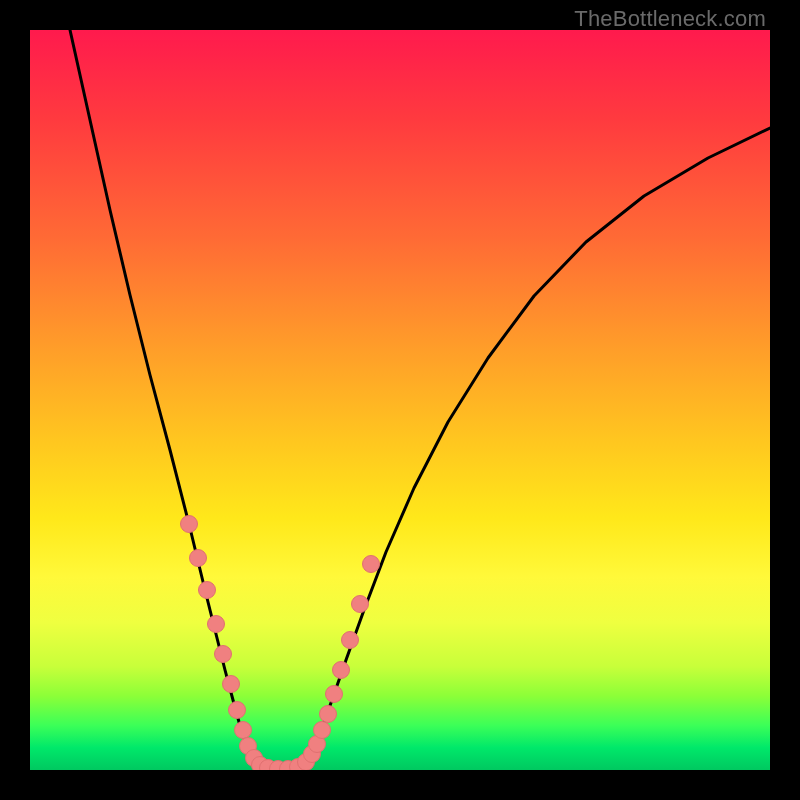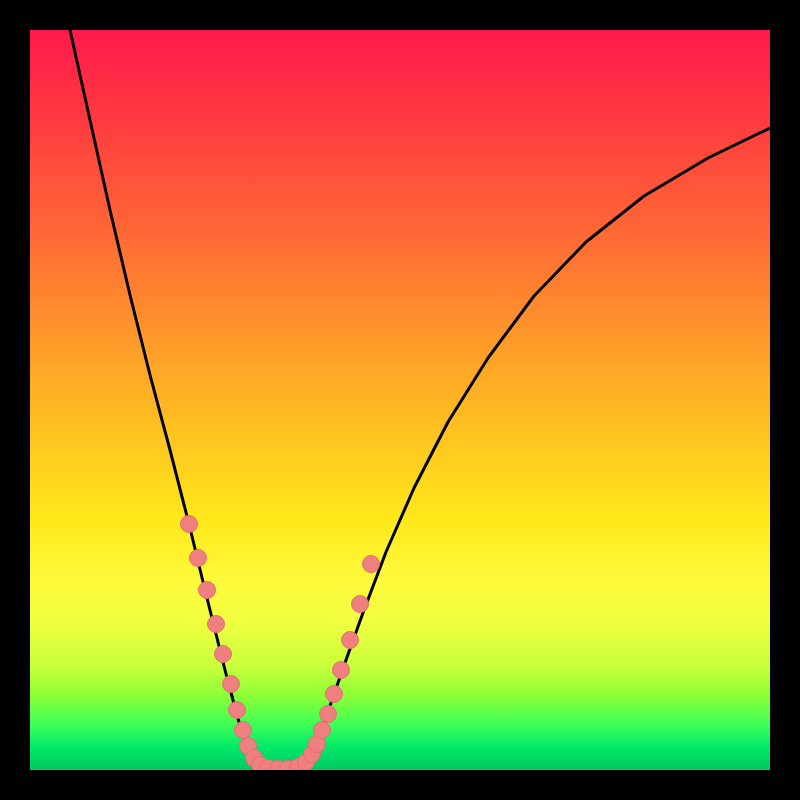--- a/index.html
+++ b/index.html
@@ -58,20 +58,21 @@
     top: 0;
     width: 740px;
     height: 740px;
   }
 </style>
 </head>
 <body>
 
 <div class="frame">
 
+  <div class="watermark">TheBottleneck.com</div>
 
   <div class="plot-area">
     <svg class="curve-layer" viewBox="0 0 740 740" preserveAspectRatio="none">
       <path id="curve-path" fill="none" stroke-width="3" stroke-linecap="round" stroke-linejoin="round" d="M40 0 L60 90 L80 180 L100 265 L120 345 L140 420 L160 498 L175 560 L185 600 L195 640 L203 670 L209 692 L214 708 L218 720 L222 730 L222 730 L232 736 L244 739 L256 739 L268 736 L278 730 L278 730 L284 718 L292 698 L302 670 L316 630 L334 580 L356 522 L384 458 L418 392 L458 328 L504 266 L556 212 L614 166 L678 128 L740 98" stroke="#000000"></path>
       <g id="dots-group">
           <circle cx="159" cy="494" r="8.5" fill="#f08080" stroke="#e07070" stroke-width="1"></circle>
           <circle cx="168" cy="528" r="8.5" fill="#f08080" stroke="#e07070" stroke-width="1"></circle>
           <circle cx="177" cy="560" r="8.5" fill="#f08080" stroke="#e07070" stroke-width="1"></circle>
           <circle cx="186" cy="594" r="8.5" fill="#f08080" stroke="#e07070" stroke-width="1"></circle>
           <circle cx="193" cy="624" r="8.5" fill="#f08080" stroke="#e07070" stroke-width="1"></circle>

